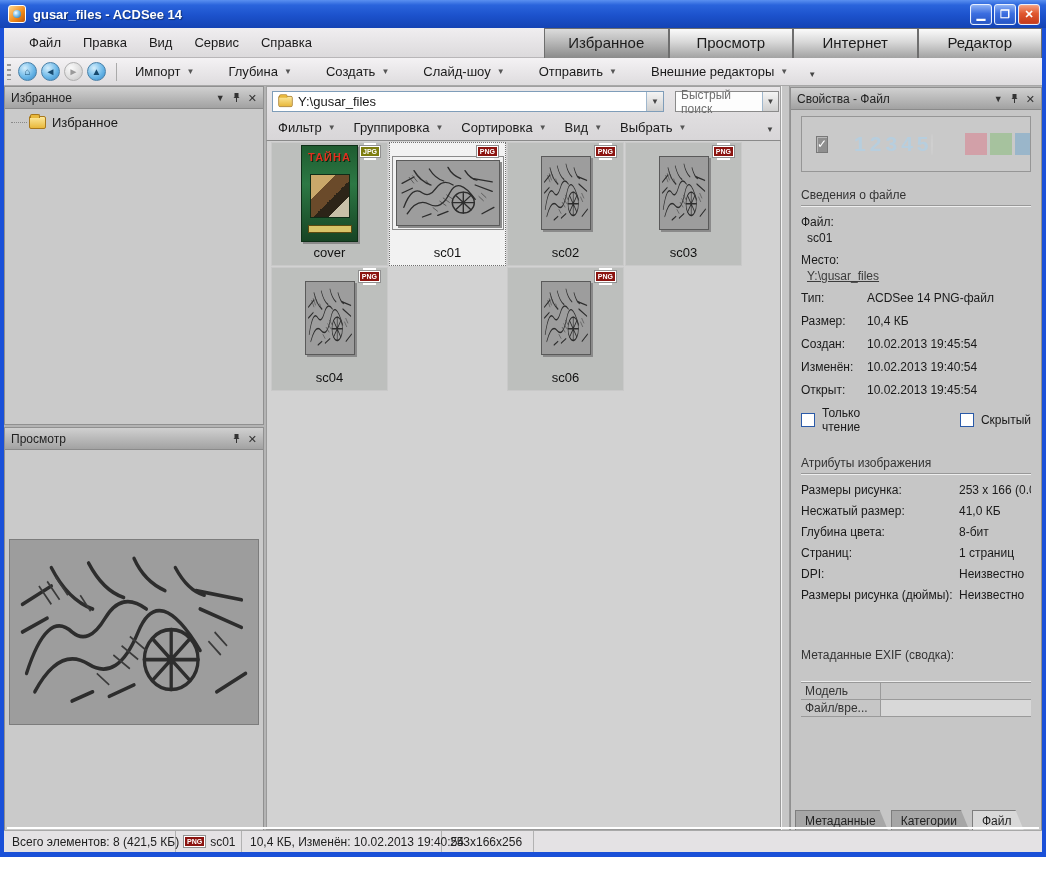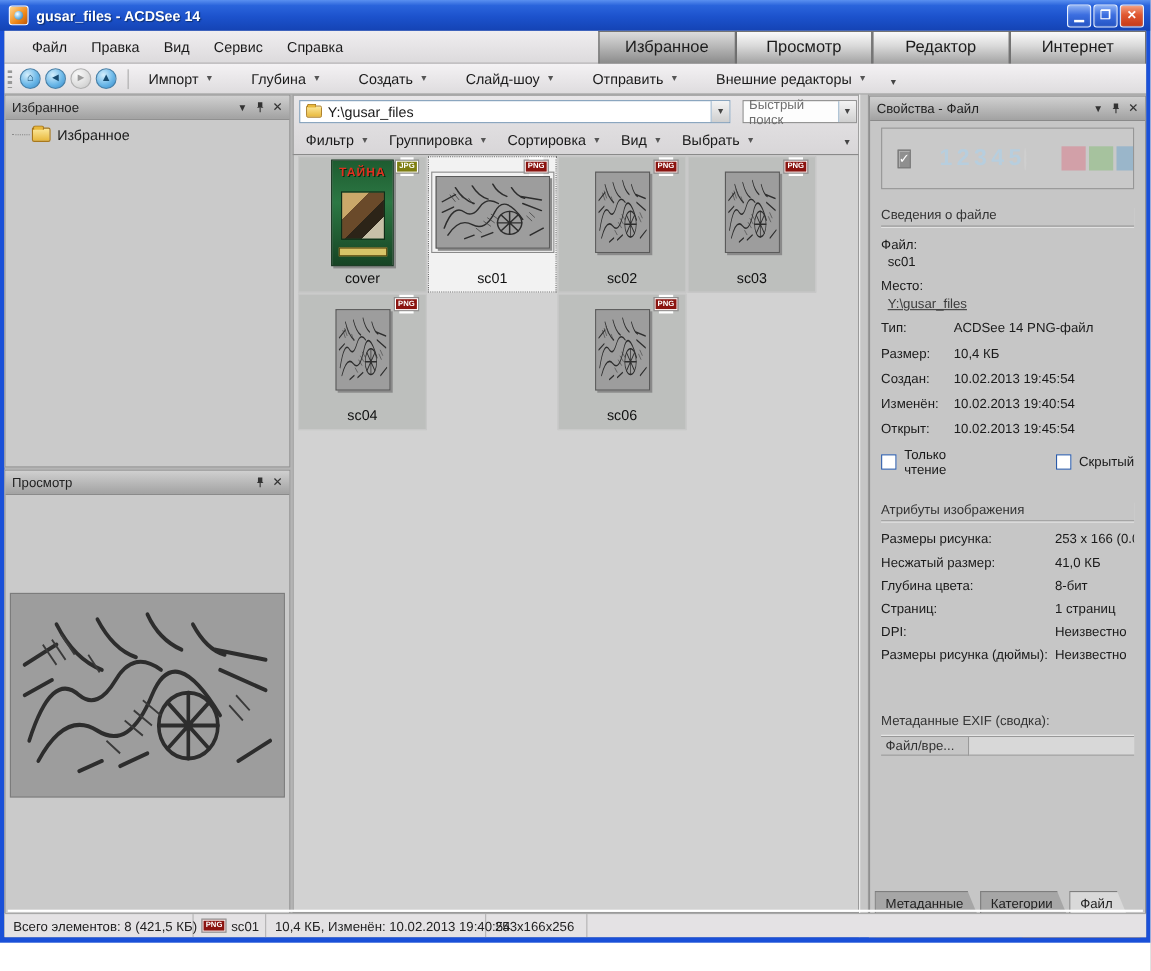--- a/index.html
+++ b/index.html
@@ -219,22 +219,22 @@
       <div class="menus">
         <span class="menu-item">Файл</span>
         <span class="menu-item">Правка</span>
         <span class="menu-item">Вид</span>
         <span class="menu-item">Сервис</span>
         <span class="menu-item">Справка</span>
       </div>
       <div class="modetabs">
         <span class="modetab active">Избранное</span>
         <span class="modetab">Просмотр</span>
+        <span class="modetab">Интернет</span>
         <span class="modetab">Редактор</span>
-        <span class="modetab">Интернет</span>
       </div>
     </div>
 
     <div class="toolbar">
       <span class="grip"></span>
       <span class="navbtn">⌂</span>
       <span class="navbtn">◄</span>
       <span class="navbtn disabled">►</span>
       <span class="navbtn">▲</span>
       <span class="tsep"></span>
@@ -516,22 +516,26 @@
           </div>
         <div class="attrrow">
             <span>DPI:</span>
             <span>Неизвестно</span>
           </div>
         <div class="attrrow">
             <span>Размеры рисунка (дюймы):</span>
             <span>Неизвестно</span>
           </div>
 
-        <div class="sec-head exif-head" style="border-bottom:none;box-shadow:none;margin-bottom:4px">Метаданные EXIF (сводка):</div>
+        <div class="sec-head exif-head" style="border-bottom:none;box-shadow:none;margin-bottom:17px">Метаданные EXIF (сводка):</div>
         <div class="exif-table">
+          <div class="exifrow">
+              <span class="ecell">Модель</span>
+              <span class="eval"></span>
+            </div>
           <div class="exifrow alt">
               <span class="ecell">Файл/вре...</span>
               <span class="eval"></span>
             </div>
         </div>
       </div>
 
       <div class="props-tabs">
         <span class="ptab">Метаданные</span>
         <span class="ptab">Категории</span>

